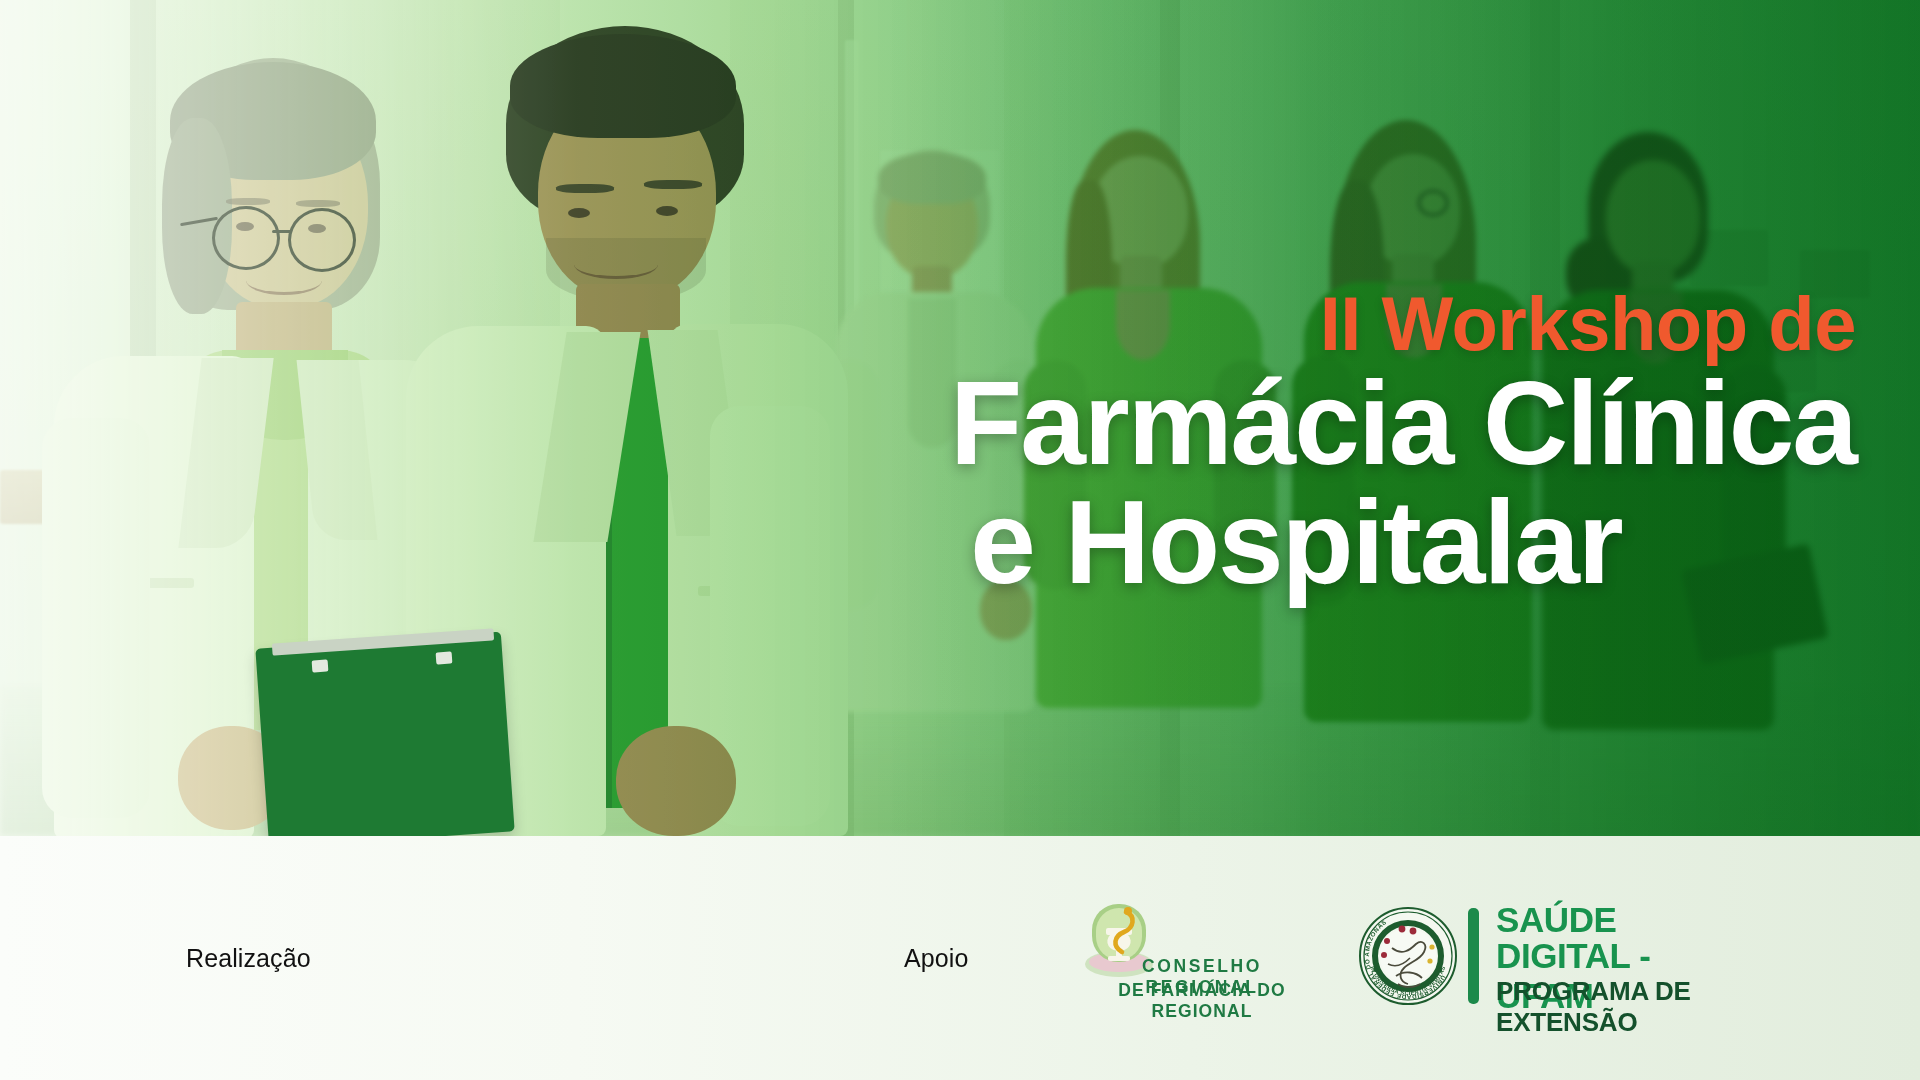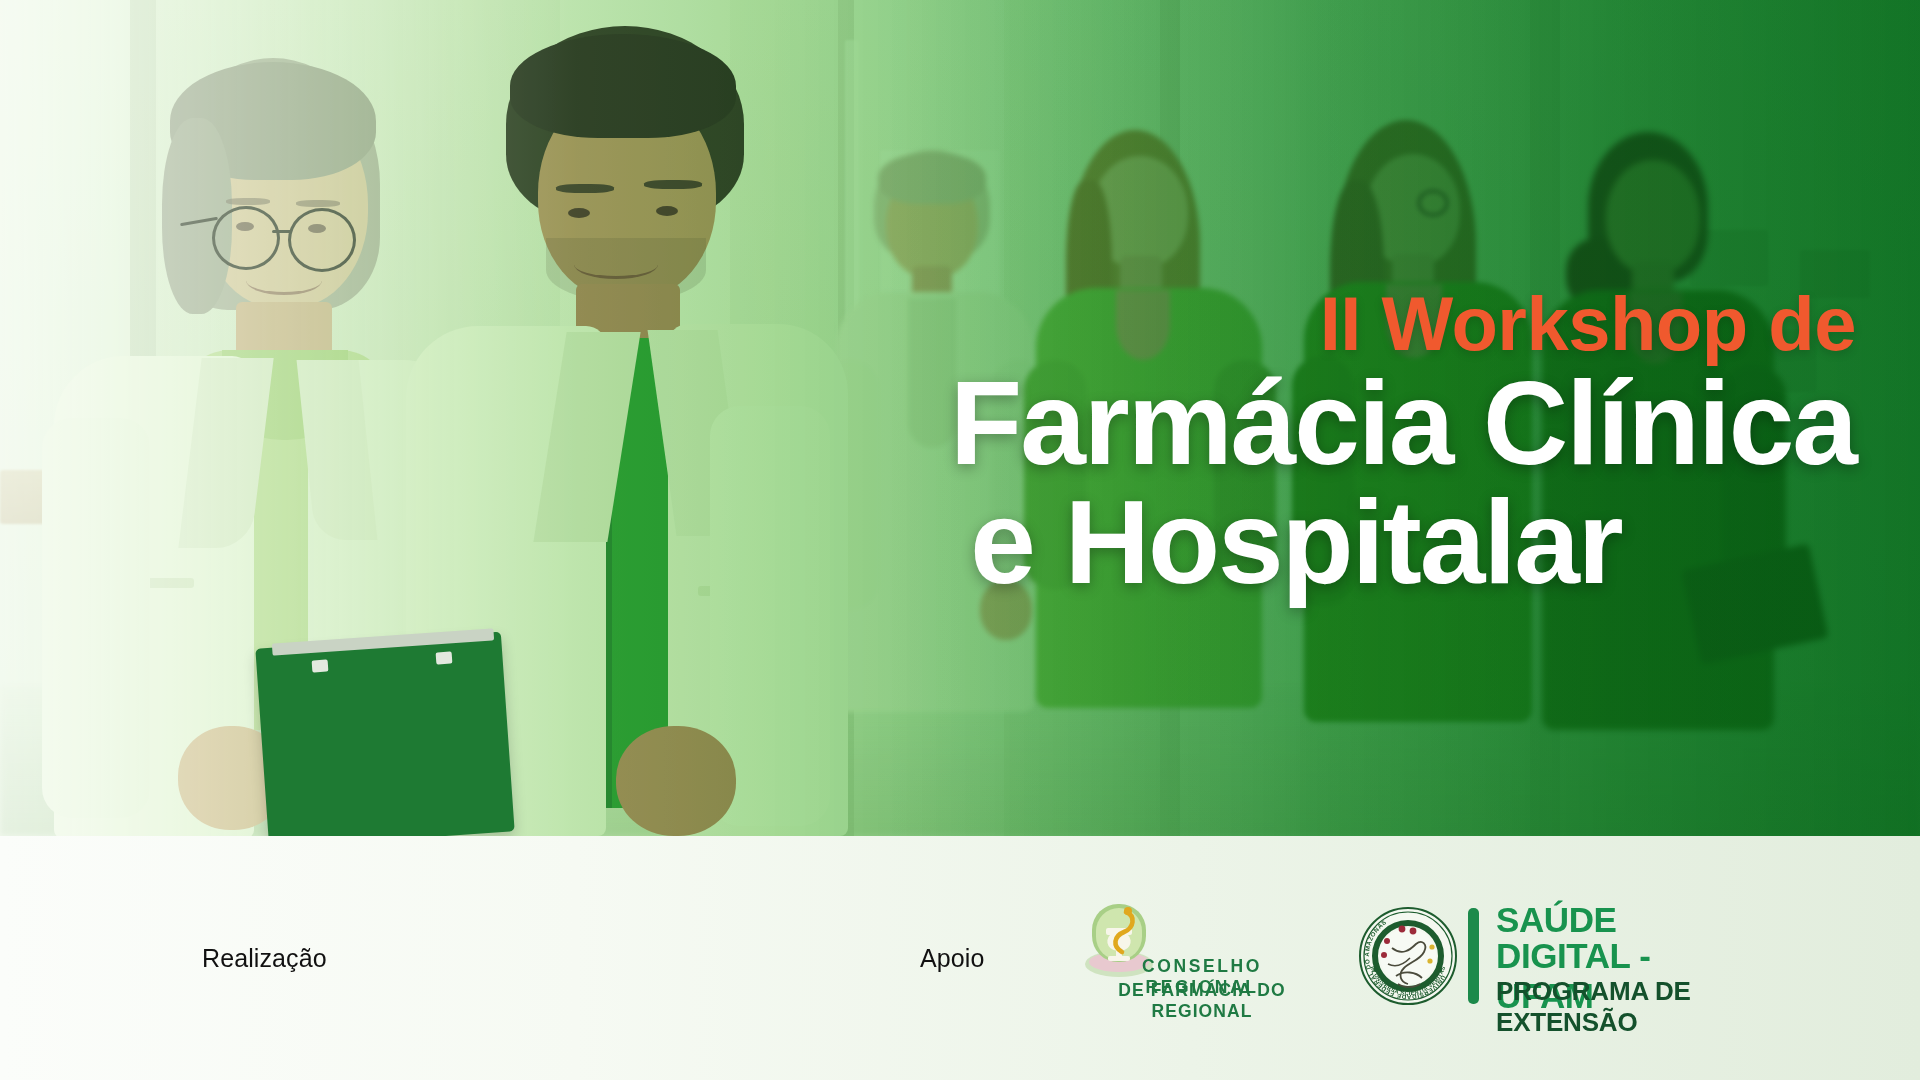--- a/index.html
+++ b/index.html
@@ -111,21 +111,21 @@
   }
   .headline .l2{display:block;text-align:center;}
 
   
   .footer{
     position:absolute;left:0;top:836px;width:1920px;height:244px;
     background:linear-gradient(90deg,#fbfdfa 0%,#f6faf3 30%,#ecf4e8 62%,#e2eddd 100%);
     display:flex;align-items:center;z-index:20;
   }
   .f-label{
-    font-size:25px;color:#111;letter-spacing:.1px;white-space:nowrap;margin-left:16px;
+    font-size:25px;color:#111;letter-spacing:.1px;white-space:nowrap;
   }
   .realizacao-slot{position:absolute;left:186px;top:50%;transform:translateY(-50%);}
   .sbrafh-slot{position:absolute;left:360px;top:50%;transform:translateY(-50%);}
   .apoio-slot{position:absolute;left:904px;top:50%;transform:translateY(-50%);}
   .crfam-slot{position:absolute;left:1082px;top:50%;transform:translateY(-50%);}
   .ufam-slot{position:absolute;left:1358px;top:50%;transform:translateY(-50%);}
 
   
   .sbrafh{position:relative;width:268px;height:190px;}
   .sbrafh-mark{position:absolute;left:0;top:0;width:176px;height:190px;}

